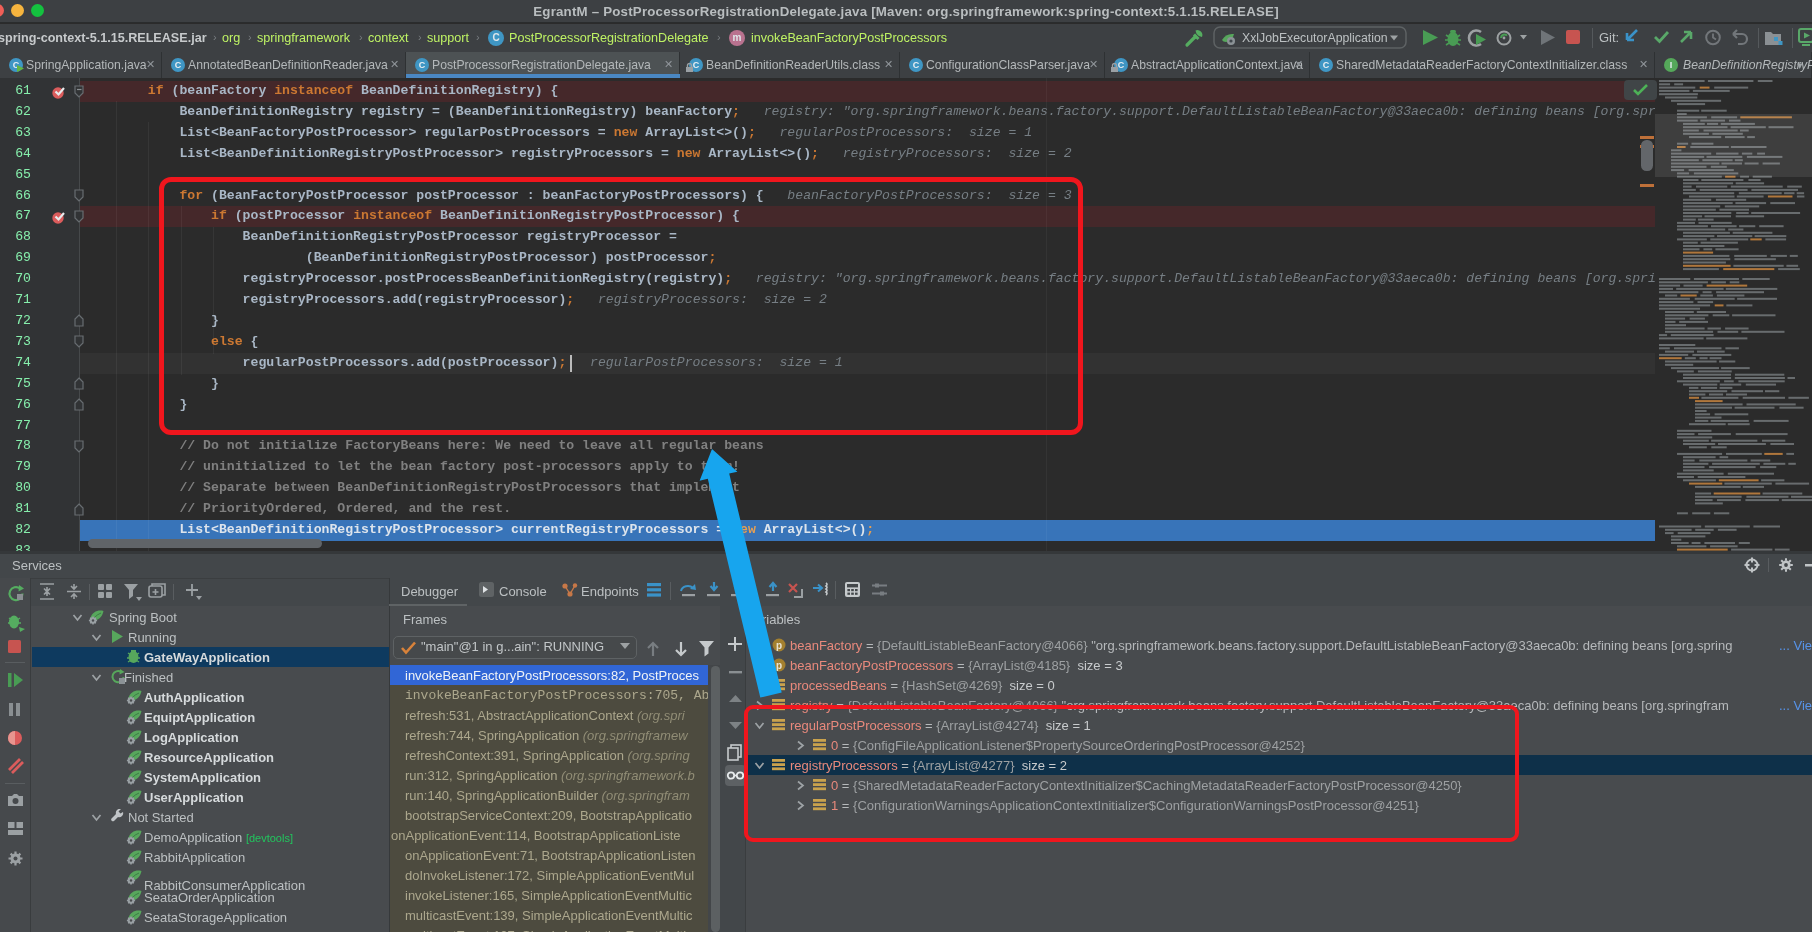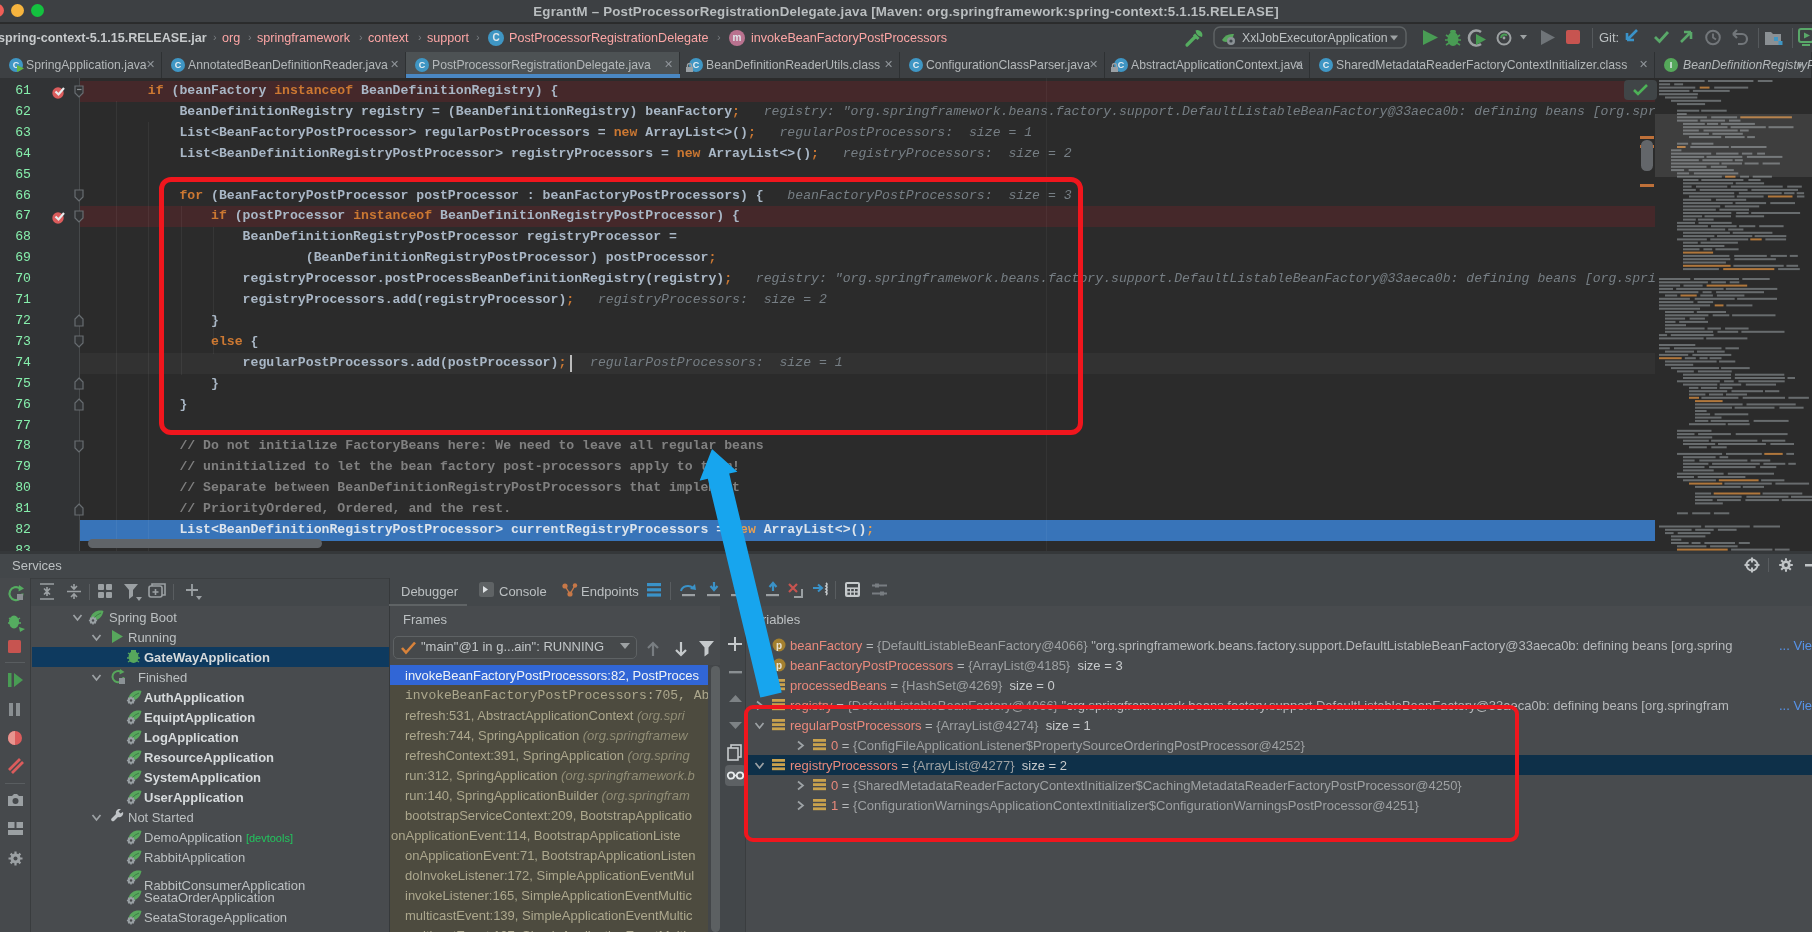--- a/index.html
+++ b/index.html
@@ -1,21 +1,21 @@
 <!DOCTYPE html>
 <html><head><meta charset="utf-8"><title>ide</title><style>
 *{margin:0;padding:0;box-sizing:border-box;}
 html,body{width:1812px;height:932px;overflow:hidden;background:#2b2b2b;}
 #app{position:absolute;left:0;top:0;width:1812px;height:932px;font-family:"Liberation Sans",sans-serif;}
 .abs{position:absolute;}
 #titlebar{left:0;top:0;width:1812px;height:23px;background:#3d4043;border-bottom:1px solid #2a2c2d;}
 #title{width:100%;text-align:center;top:4px;font-size:13.3px;font-weight:bold;color:#b9bdbf;letter-spacing:.2px;}
 .tl{border-radius:50%;width:13px;height:13px;top:4px;}
 #navbar{left:0;top:24px;width:1812px;height:28px;background:#3d4043;}
-.bc{top:7px;font-size:12.6px;color:#fca5a5;white-space:nowrap;}
+.bc{top:7px;font-size:12.6px;color:#bef264;white-space:nowrap;}
 .bcsep{position:absolute;color:#787d80;font-size:11px;top:7px;}
 .cico{width:16px;height:16px;border-radius:50%;top:6px;font-size:10px;font-weight:bold;color:#dfe6ea;text-align:center;line-height:16px;}
 #tabbar{left:0;top:52px;width:1812px;height:26px;background:#3d4043;}
 .tab{top:0;height:26px;border-right:1px solid #2e3133;}
 .tabsel{background:#4d5254;}
 .tabul{background:#4a87c2;height:4px;top:22px;}
 .tabt{font-size:12.2px;color:#b4b8ba;top:6px;white-space:nowrap;}
 .tabx{font-size:11px;color:#90959a;top:6px;}
 .tico{width:14px;height:14px;border-radius:50%;top:6px;font-size:9px;font-weight:bold;color:#e8eef2;text-align:center;line-height:14px;}
 #editor{left:0;top:78px;width:1812px;height:473px;background:#2b2b2b;overflow:hidden;}
@@ -764,21 +764,21 @@
         </svg>
 <div class="abs uib" style="left:112px;top:44px;">GateWayApplication</div>
 <svg class="chv" style="left:59px;top:66px;" width="11" height="11">
           <path d="M1.5 3 L5.5 8 9.5 3" stroke="#9ea3a6" stroke-width="1.7" fill="none"></path>
         </svg>
 <svg class="abs" style="left:78px;top:63px;" width="15" height="15">
           <path d="M11 3 a5.5 5.5 0 1 0 2.5 5" stroke="#57a75c" stroke-width="2" fill="none"></path>
           <path d="M10 0 l4.5 3 -5 2.5z" fill="#57a75c"></path>
           <rect x="9" y="9" width="6" height="6" fill="#8b9296"></rect>
         </svg>
-<div class="abs ui" style="left:106px;top:64px;">Finished</div>
+<div class="abs ui" style="left:92px;top:64px;">Finished</div>
 <svg class="abs" style="left:94px;top:83px;" width="17" height="16">
           <path d="M2.5 9 C4 3 10 0.5 15.5 2 C14 9 9.5 11.8 5 11.2 C3.5 11 2.8 10.2 2.5 9 z" fill="#57a75c"></path>
           <path d="M6 9 Q9 5.5 13 4" stroke="#3d7d45" stroke-width="1" fill="none"></path>
           <circle cx="5" cy="11.5" r="3.3" fill="#99a0a4"></circle>
           <g stroke="#99a0a4" stroke-width="1.5">
             <path d="M5 7.4 v1.5 M5 14.1 v1.5 M0.9 11.5 h1.5 M7.6 11.5 h1.5 M2.2 8.7 l1 1 M6.8 13.3 l1 1 M7.8 8.7 l-1 1 M3.2 13.3 l-1 1"></path>
           </g>
           <circle cx="5" cy="11.5" r="1.2" fill="#484b4e"></circle>
         </svg>
 <div class="abs uib" style="left:112px;top:84px;">AuthApplication</div>

